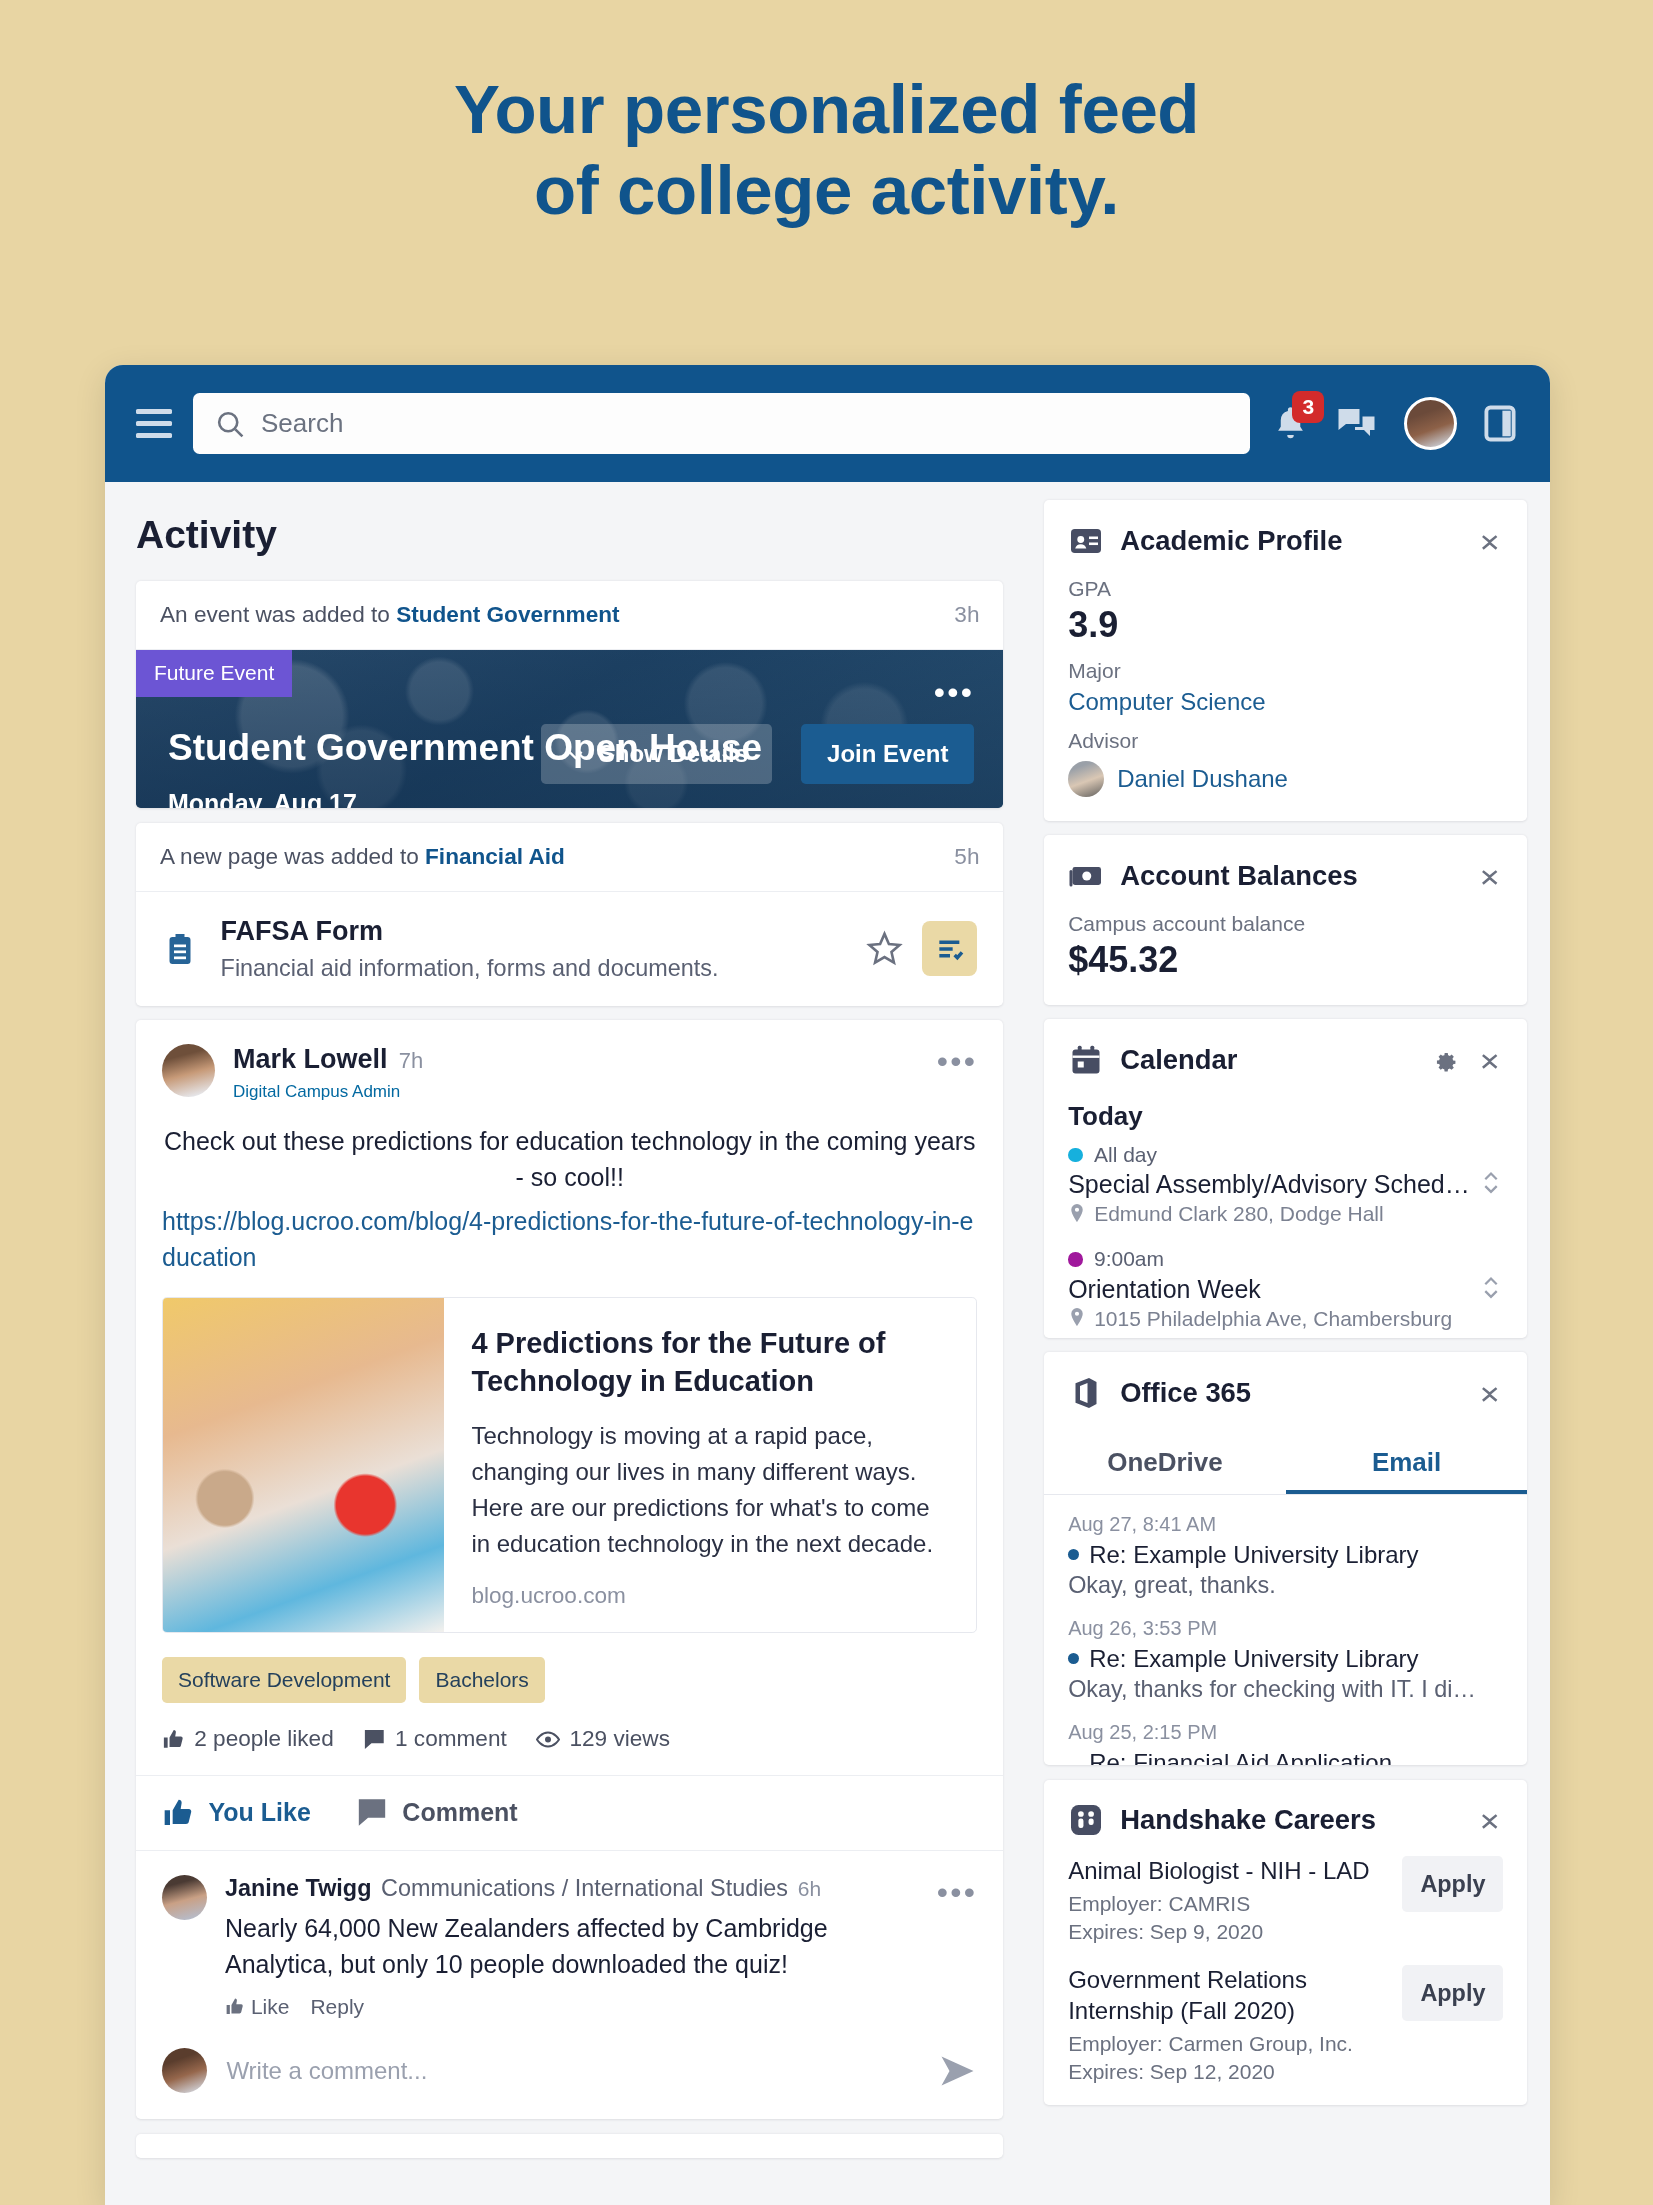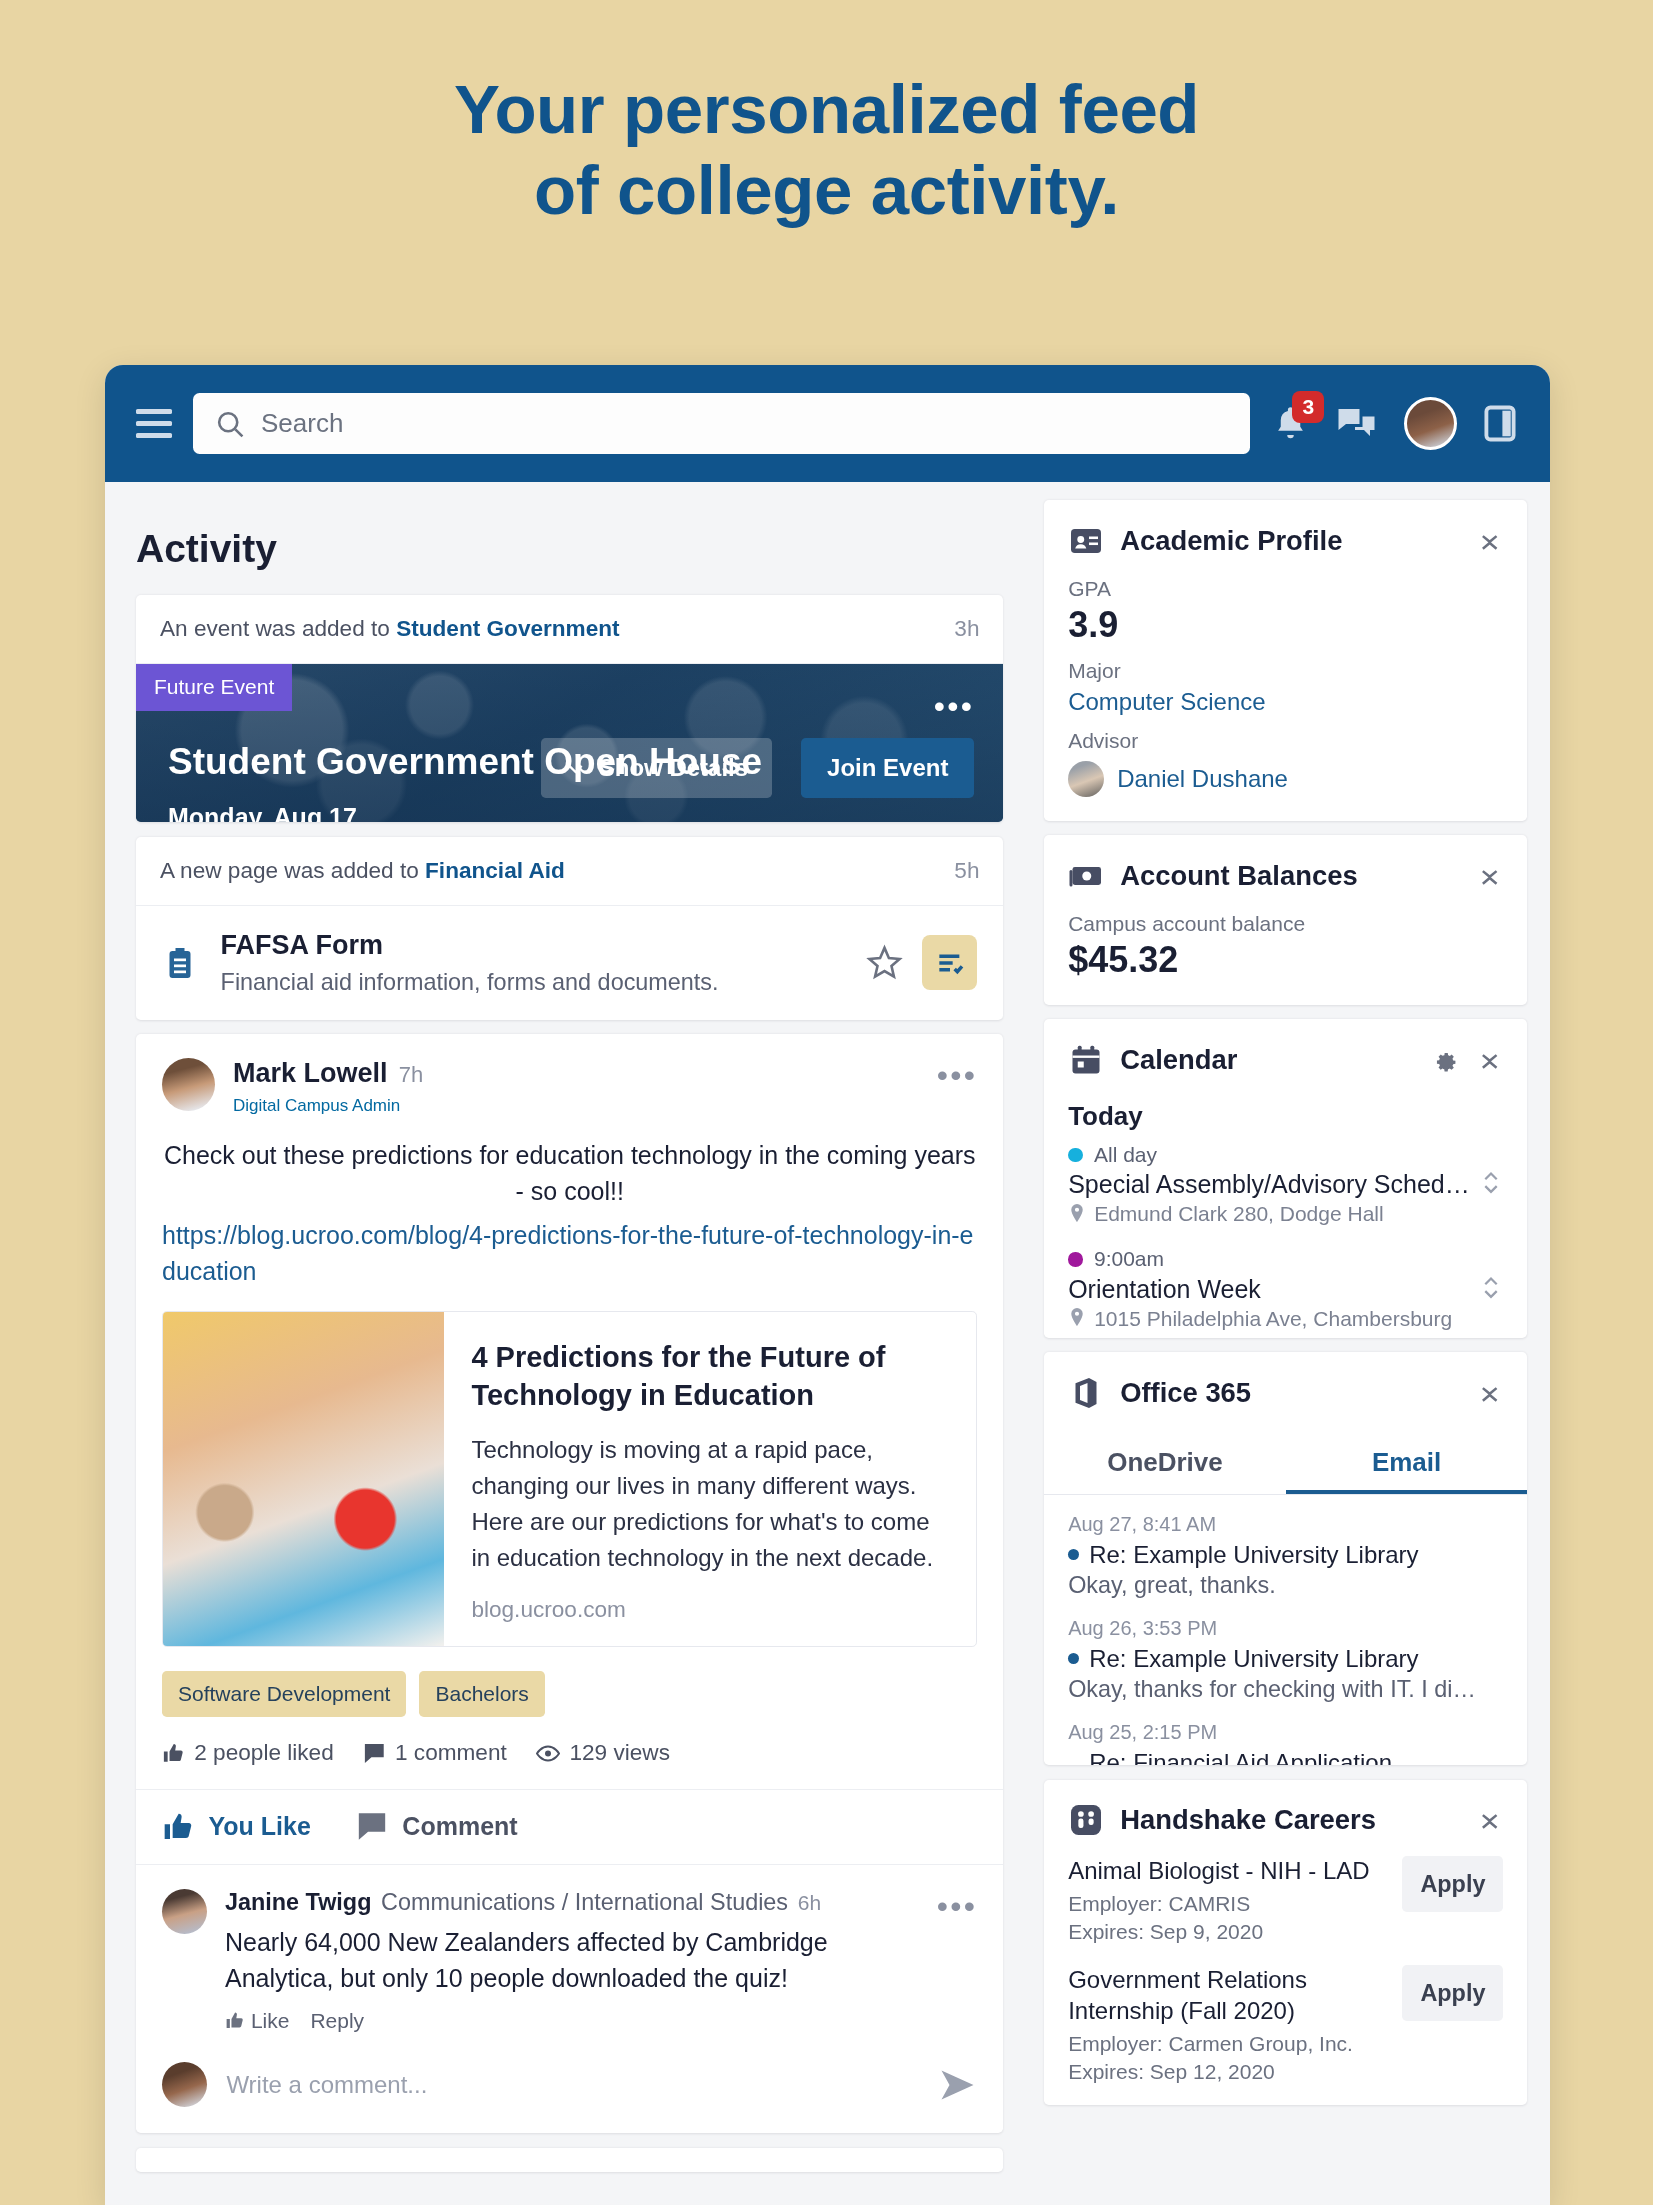--- a/index.html
+++ b/index.html
@@ -73,21 +73,21 @@
   }
   .avatar-hdr {
     width: 53px; height: 53px; border-radius: 50%;
     border: 3.2px solid #fff; overflow: hidden;
     background: linear-gradient(160deg,#6b4a3a 30%,#8d6148 60%,#cfd6e0 95%);
     flex: none; cursor: pointer;
   }
 
   
   .appbody { display: flex; height: calc(100% - 117px); }
-  .feed { width: 1006px; padding: 14px 0 0 0; }
+  .feed { width: 1006px; padding: 0 0 0 0; }
   .rail  { flex: 1; padding: 18px 22.6px 0 9.7px; }
 
   .page-title { font-size: 39px; font-weight: 700; color: #1a1f33; padding: 31px 0 24px 31px; }
 
   .card {
     background: #fff;
     margin: 0 31px 14.5px 31px;
     border-radius: 4.8px;
     box-shadow: 0 0.8px 2.4px rgba(16,24,40,.10);
     overflow: hidden;

